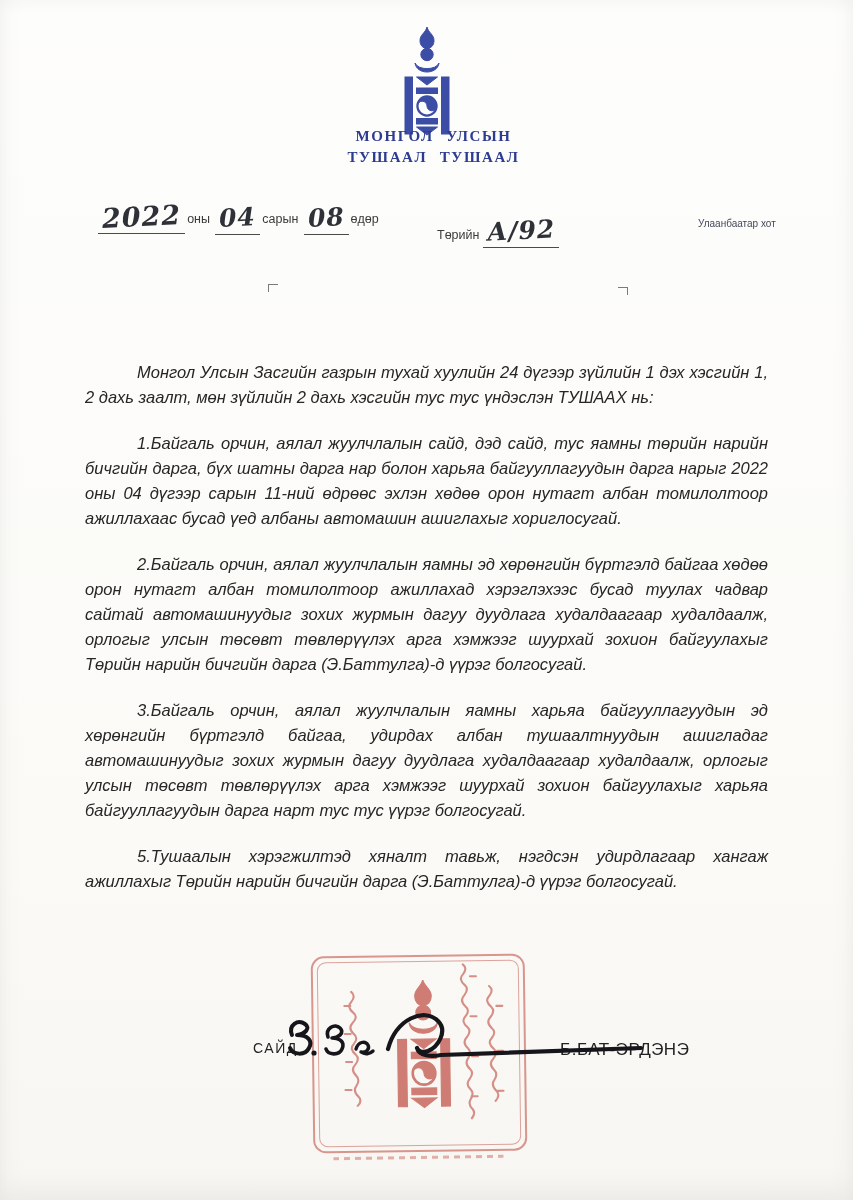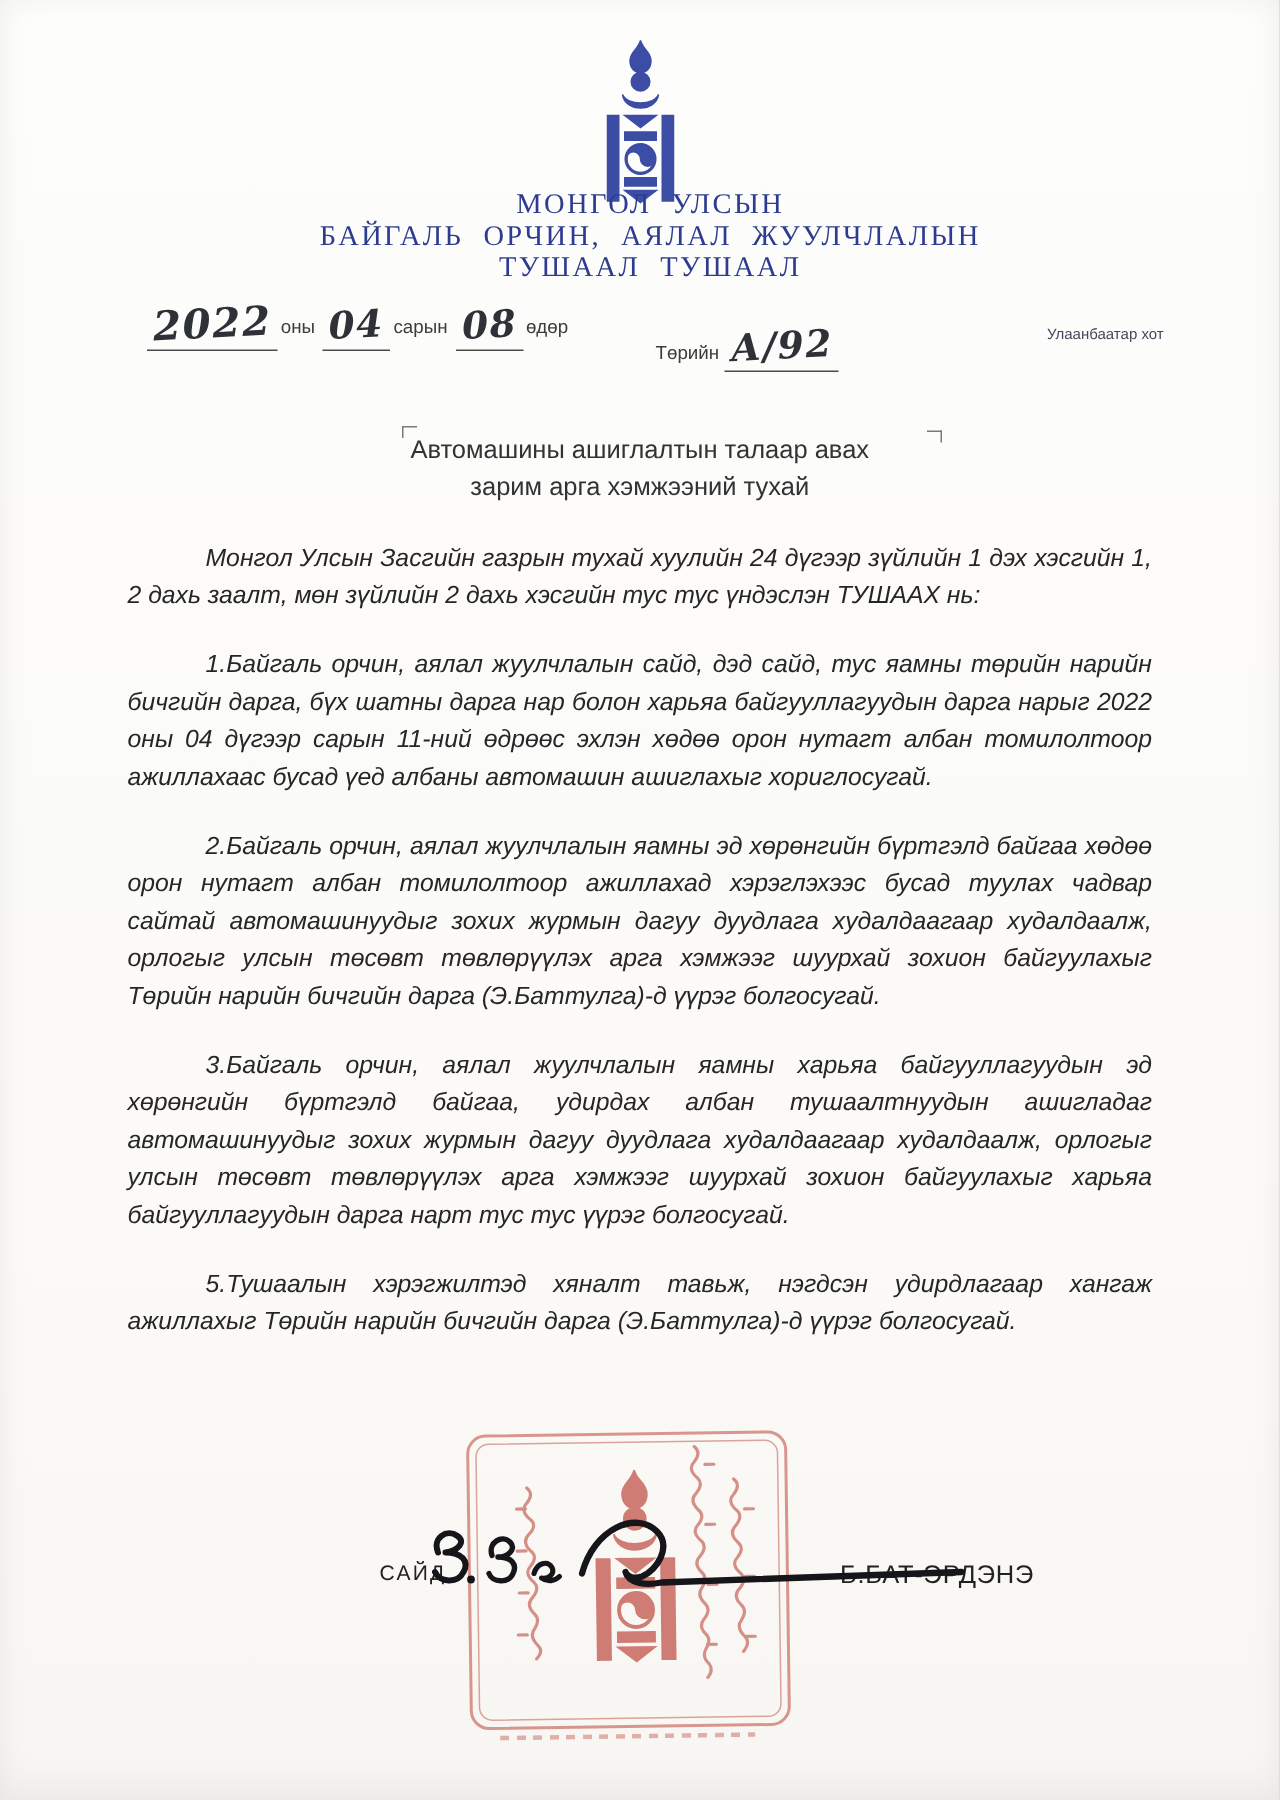--- a/index.html
+++ b/index.html
@@ -10,21 +10,21 @@
   }
   .page::after { content:""; position:absolute; inset:0; pointer-events:none;
     box-shadow:inset 0 -10px 24px rgba(0,0,0,0.05), inset 0 6px 14px rgba(0,0,0,0.02); }
 
   
   .emblem { position:absolute; top:26px; left:50%; transform:translateX(-50%); color:#3c4da6; }
 
   
   .org-header {
     position:absolute; top:126px; left:0; right:0; text-align:center;
-    font-family:"Liberation Serif", serif; font-weight:normal; font-size:19px;
+    font-family:"Liberation Serif", serif; font-weight:bold; font-size:15px;
     line-height:21px; letter-spacing:1.6px; word-spacing:7px; color:#2d3b90;padding-left:14px;
   }
 
   
   .dateline { position:absolute; top:202px; left:0; right:0; height:52px; font-size:12.5px; color:#3c3c3c; }
   .dl-left { position:absolute; left:98px; top:0; white-space:nowrap; }
   .dl-num  { position:absolute; left:437px; top:14px; white-space:nowrap; }
   .dl-city { position:absolute; left:698px; top:16px; font-size:10px; color:#44485a; }
   .hand {
     font-family:"DejaVu Serif", serif; font-style:italic; font-weight:bold;
@@ -87,43 +87,38 @@
 <div class="page">
 
   <div class="emblem">
     <svg width="64" height="110" viewBox="0 0 64 110" fill="currentColor" stroke="none">
       <use href="#soyombo" stroke="currentColor"></use>
     </svg>
   </div>
 
   <div class="org-header">
     <div>МОНГОЛ УЛСЫН</div>
-    <div>БАЙГАЛЬ ОРЧИН, АЯЛАЛ ЖУУЛЧЛАЛЫН</div>
     <div>ТУШААЛ ТУШААЛ</div>
   </div>
 
   <div class="dateline">
     <div class="dl-left">
       <span class="uline"><span class="hand">2022</span></span><span class="dl-word">оны</span>
       <span class="uline"><span class="hand hand-sm">04</span></span><span class="dl-word">сарын</span>
       <span class="uline"><span class="hand hand-sm">08</span></span><span class="dl-word">өдөр</span>
     </div>
     <div class="dl-num">
       <span>Төрийн</span>
       <span class="uline"><span class="hand hand-sm">А/92</span></span>
     </div>
     <div class="dl-city">Улаанбаатар хот</div>
   </div>
 
   <span class="cm cm-l"></span>
   <span class="cm cm-r"></span>
-  <div class="doc-title">
-    <div>Автомашины ашиглалтын талаар авах</div>
-    <div>зарим арга хэмжээний тухай</div>
-  </div>
 
   <div class="body-text">
     <p>Монгол Улсын Засгийн газрын тухай хуулийн 24 дүгээр зүйлийн 1 дэх хэсгийн 1, 2 дахь заалт, мөн зүйлийн 2 дахь хэсгийн тус тус үндэслэн ТУШААХ нь:</p>
     <p>1.Байгаль орчин, аялал жуулчлалын сайд, дэд сайд, тус яамны төрийн нарийн бичгийн дарга, бүх шатны дарга нар болон харьяа байгууллагуудын дарга нарыг 2022 оны 04 дүгээр сарын 11-ний өдрөөс эхлэн хөдөө орон нутагт албан томилолтоор ажиллахаас бусад үед албаны автомашин ашиглахыг хориглосугай.</p>
     <p>2.Байгаль орчин, аялал жуулчлалын яамны эд хөрөнгийн бүртгэлд байгаа хөдөө орон нутагт албан томилолтоор ажиллахад хэрэглэхээс бусад туулах чадвар сайтай автомашинуудыг зохих журмын дагуу дуудлага худалдаагаар худалдаалж, орлогыг улсын төсөвт төвлөрүүлэх арга хэмжээг шуурхай зохион байгуулахыг Төрийн нарийн бичгийн дарга (Э.Баттулга)-д үүрэг болгосугай.</p>
     <p>3.Байгаль орчин, аялал жуулчлалын яамны харьяа байгууллагуудын эд хөрөнгийн бүртгэлд байгаа, удирдах албан тушаалтнуудын ашигладаг автомашинуудыг зохих журмын дагуу дуудлага худалдаагаар худалдаалж, орлогыг улсын төсөвт төвлөрүүлэх арга хэмжээг шуурхай зохион байгуулахыг харьяа байгууллагуудын дарга нарт тус тус үүрэг болгосугай.</p>
     <p>5.Тушаалын хэрэгжилтэд хяналт тавьж, нэгдсэн удирдлагаар хангаж ажиллахыг Төрийн нарийн бичгийн дарга (Э.Баттулга)-д үүрэг болгосугай.</p>
   </div>
 
   <div class="stamp">

